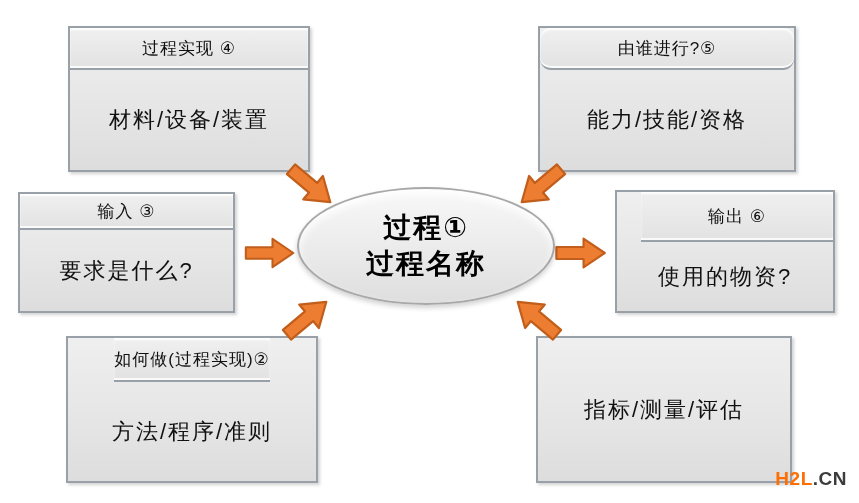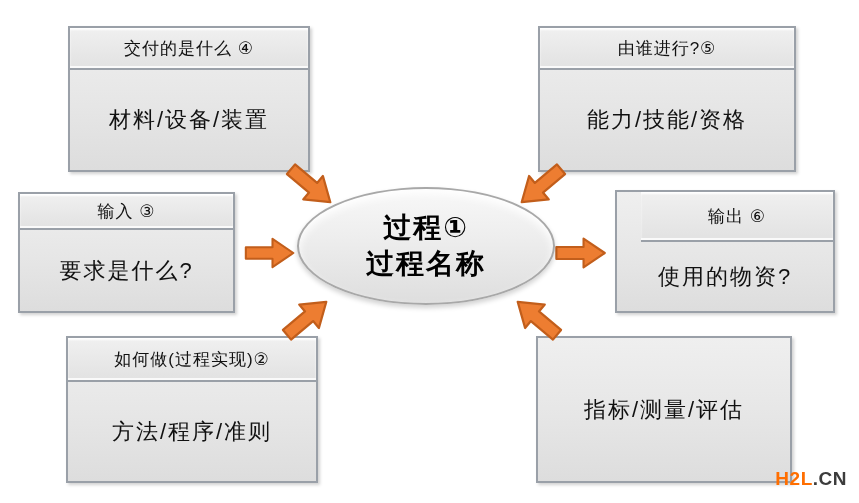--- a/index.html
+++ b/index.html
@@ -41,26 +41,26 @@
     align-items: center;
     justify-content: center;
     font-size: 22px;
     letter-spacing: 2px;
     background: transparent;
   }
 
   .box-materials   { left: 68px;  top: 26px;  width: 242px; height: 146px; }
   .box-materials   .pbox-header { height: 42px; }
   .box-who         { left: 538px; top: 26px;  width: 258px; height: 146px; }
-  .box-who         .pbox-header { height: 42px; }
+  .box-who         .pbox-header { height: 42px; border-radius: 11px; }
   .box-input       { left: 18px;  top: 192px; width: 217px; height: 121px; }
   .box-input       .pbox-header { height: 36px; text-align: right; }
   .box-output      { left: 615px; top: 190px; width: 220px; height: 123px; }
   .box-output      .pbox-header { height: 50px; margin-left: 24px; }
-  .box-how         { left: 66px;  top: 336px; width: 252px; height: 147px; }
+  .box-how         { left: 66px;  top: 336px; width: 252px; height: 147px; align-items: center; }
   .box-how         .pbox-header { height: 44px; }
   .box-performance { left: 536px; top: 336px; width: 256px; height: 147px; }
   .box-performance .pbox-header { height: 42px; }
 
   
   .ellipse {
     position: absolute;
     left: 297px; top: 187px; width: 258px; height: 118px;
     border-radius: 50%;
     border: 2px solid #a8a8a8;
@@ -110,21 +110,21 @@
   }
   .watermark .wm-primary   { color: #ff6e00; }
   .watermark .wm-secondary { color: #3c3c3c; }
 </style>
 </head>
 <body>
 
 <div class="stage">
 
   <div class="pbox box-materials">
-    <div class="pbox-header">交付的是什么 ④</div>
+    <div class="pbox-header">过程实现 ④</div>
     <div class="pbox-body">材料/设备/装置</div>
   </div>
 
   <div class="pbox box-who">
     <div class="pbox-header">由谁进行?⑤</div>
     <div class="pbox-body">能力/技能/资格</div>
   </div>
 
   <div class="pbox box-input">
     <div class="pbox-header">输入 ③</div>

